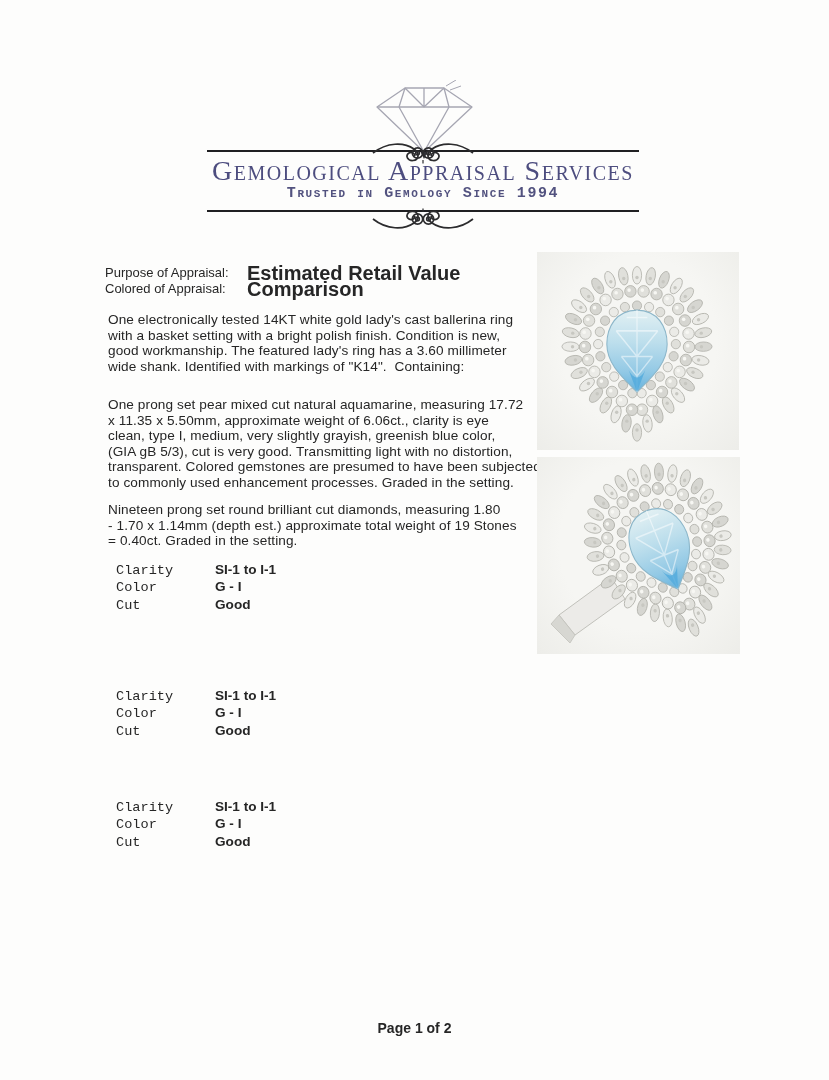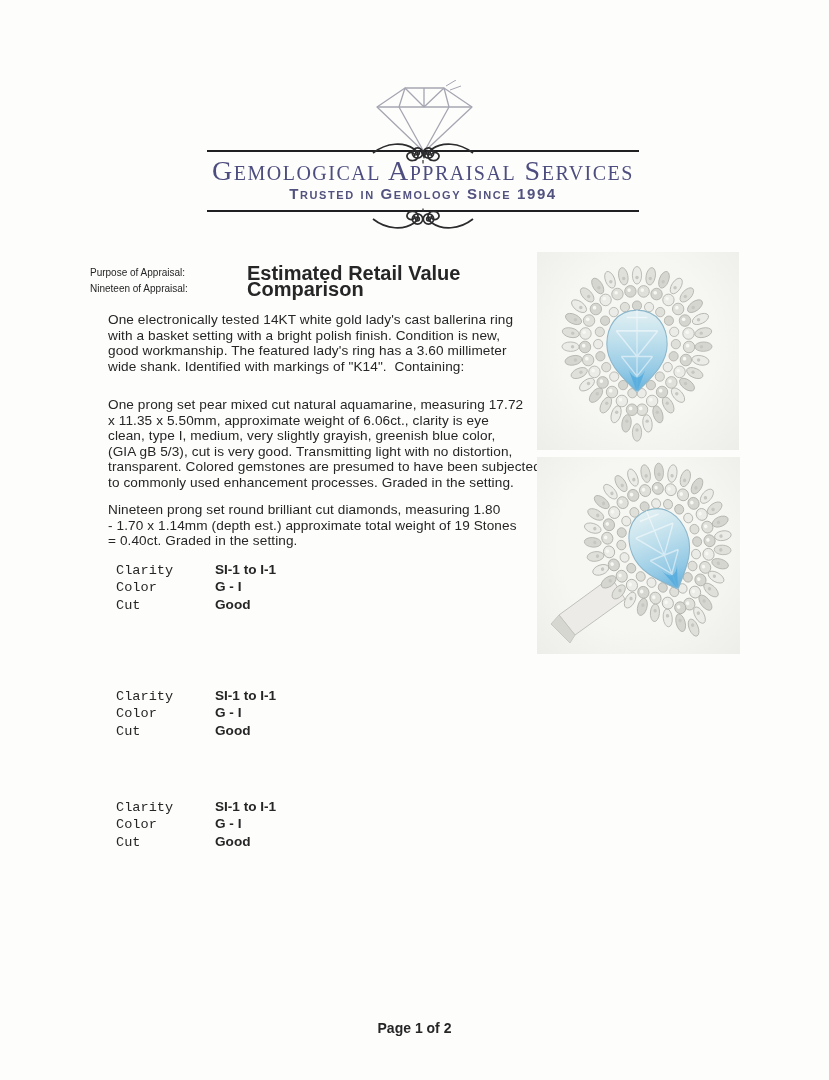--- a/index.html
+++ b/index.html
@@ -9,27 +9,27 @@
   }
   .abs{position:absolute;}
   
   .brand-title{
     left:17px;top:156px;width:812px;text-align:center;
     font-family:"Liberation Serif",serif;font-variant:small-caps;
     font-size:28px;line-height:30px;letter-spacing:1.5px;color:#4d4d7f;font-weight:500;
   }
   .brand-tagline{
     left:17px;top:186px;width:812px;text-align:center;
-    font-family:Liberation Sans, sans-serif;font-variant:small-caps;
+    font-family:Liberation Mono, monospace;font-variant:small-caps;
     font-size:15px;line-height:16px;letter-spacing:1.6px;color:#52527f;font-weight:600;
   }
   .rule{left:207px;width:432px;height:2px;background:#202022;}
   .flourish-box{left:369px;width:108px;height:26px;}
   
-  .field-label{left:90px;font-size:10px;line-height:16px;}
+  .field-label{left:105px;font-size:13px;line-height:16px;}
   .field-value{left:247px;font-size:20px;line-height:16px;font-weight:bold;}
   .para{
     left:108px;width:560px;font-size:13.6px;line-height:15.5px;
     white-space:pre;letter-spacing:0.1px;
   }
   .grade-block{left:116px;font-size:13.6px;line-height:16.4px;}
   .grade-row .g-label{display:inline-block;width:99px;font-family:Liberation Mono, monospace;}
   .grade-row .g-value{font-weight:bold;}
   
   .photo{
@@ -88,21 +88,21 @@
   <div class="abs brand-title">Gemological Appraisal Services</div>
   <div class="abs brand-tagline">Trusted in Gemology Since 1994</div>
 
   <div class="abs rule" style="top:210px;"></div>
   <svg class="abs flourish-box" style="top:206px;" viewBox="0 0 108 26">
     <use href="#flourishG" transform="translate(0,26) scale(1,-1)"></use>
   </svg>
 
   <div class="abs field-label" style="top:265px;">Purpose of Appraisal:</div>
   <div class="abs field-value" style="top:265px;">Estimated Retail Value</div>
-  <div class="abs field-label" style="top:281px;">Nineteen of Appraisal:</div>
+  <div class="abs field-label" style="top:281px;">Colored of Appraisal:</div>
   <div class="abs field-value" style="top:281px;">Comparison</div>
 
   <div class="abs para" style="top:312px;">One electronically tested 14KT white gold lady's cast ballerina ring
 with a basket setting with a bright polish finish. Condition is new,
 good workmanship. The featured lady's ring has a 3.60 millimeter
 wide shank. Identified with markings of "K14".  Containing:</div>
 
   <div class="abs para" style="top:397px;">One prong set pear mixed cut natural aquamarine, measuring 17.72
 x 11.35 x 5.50mm, approximate weight of 6.06ct., clarity is eye
 clean, type I, medium, very slightly grayish, greenish blue color,

